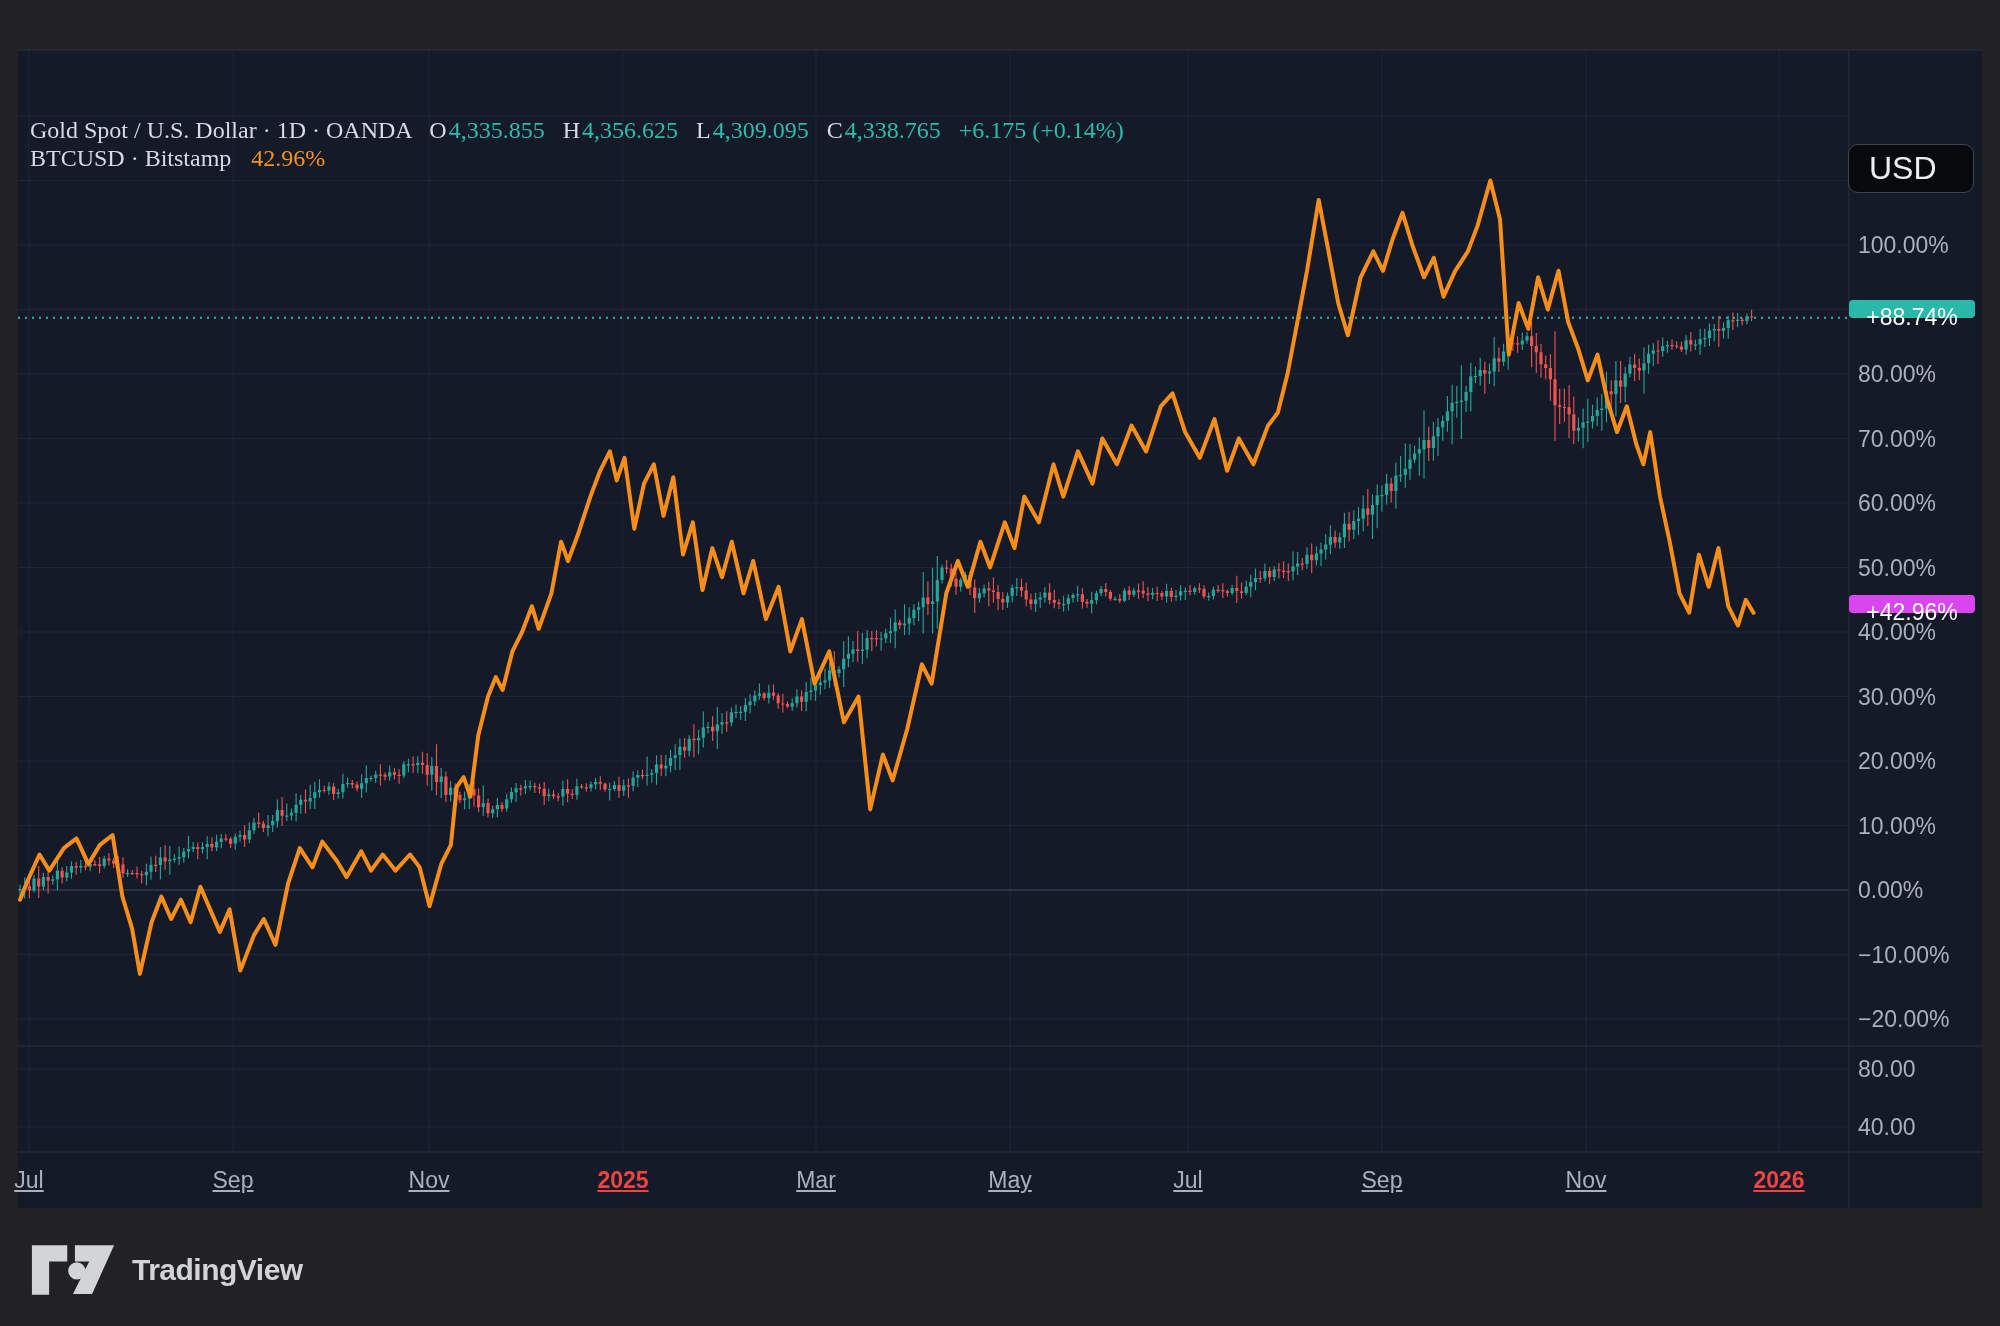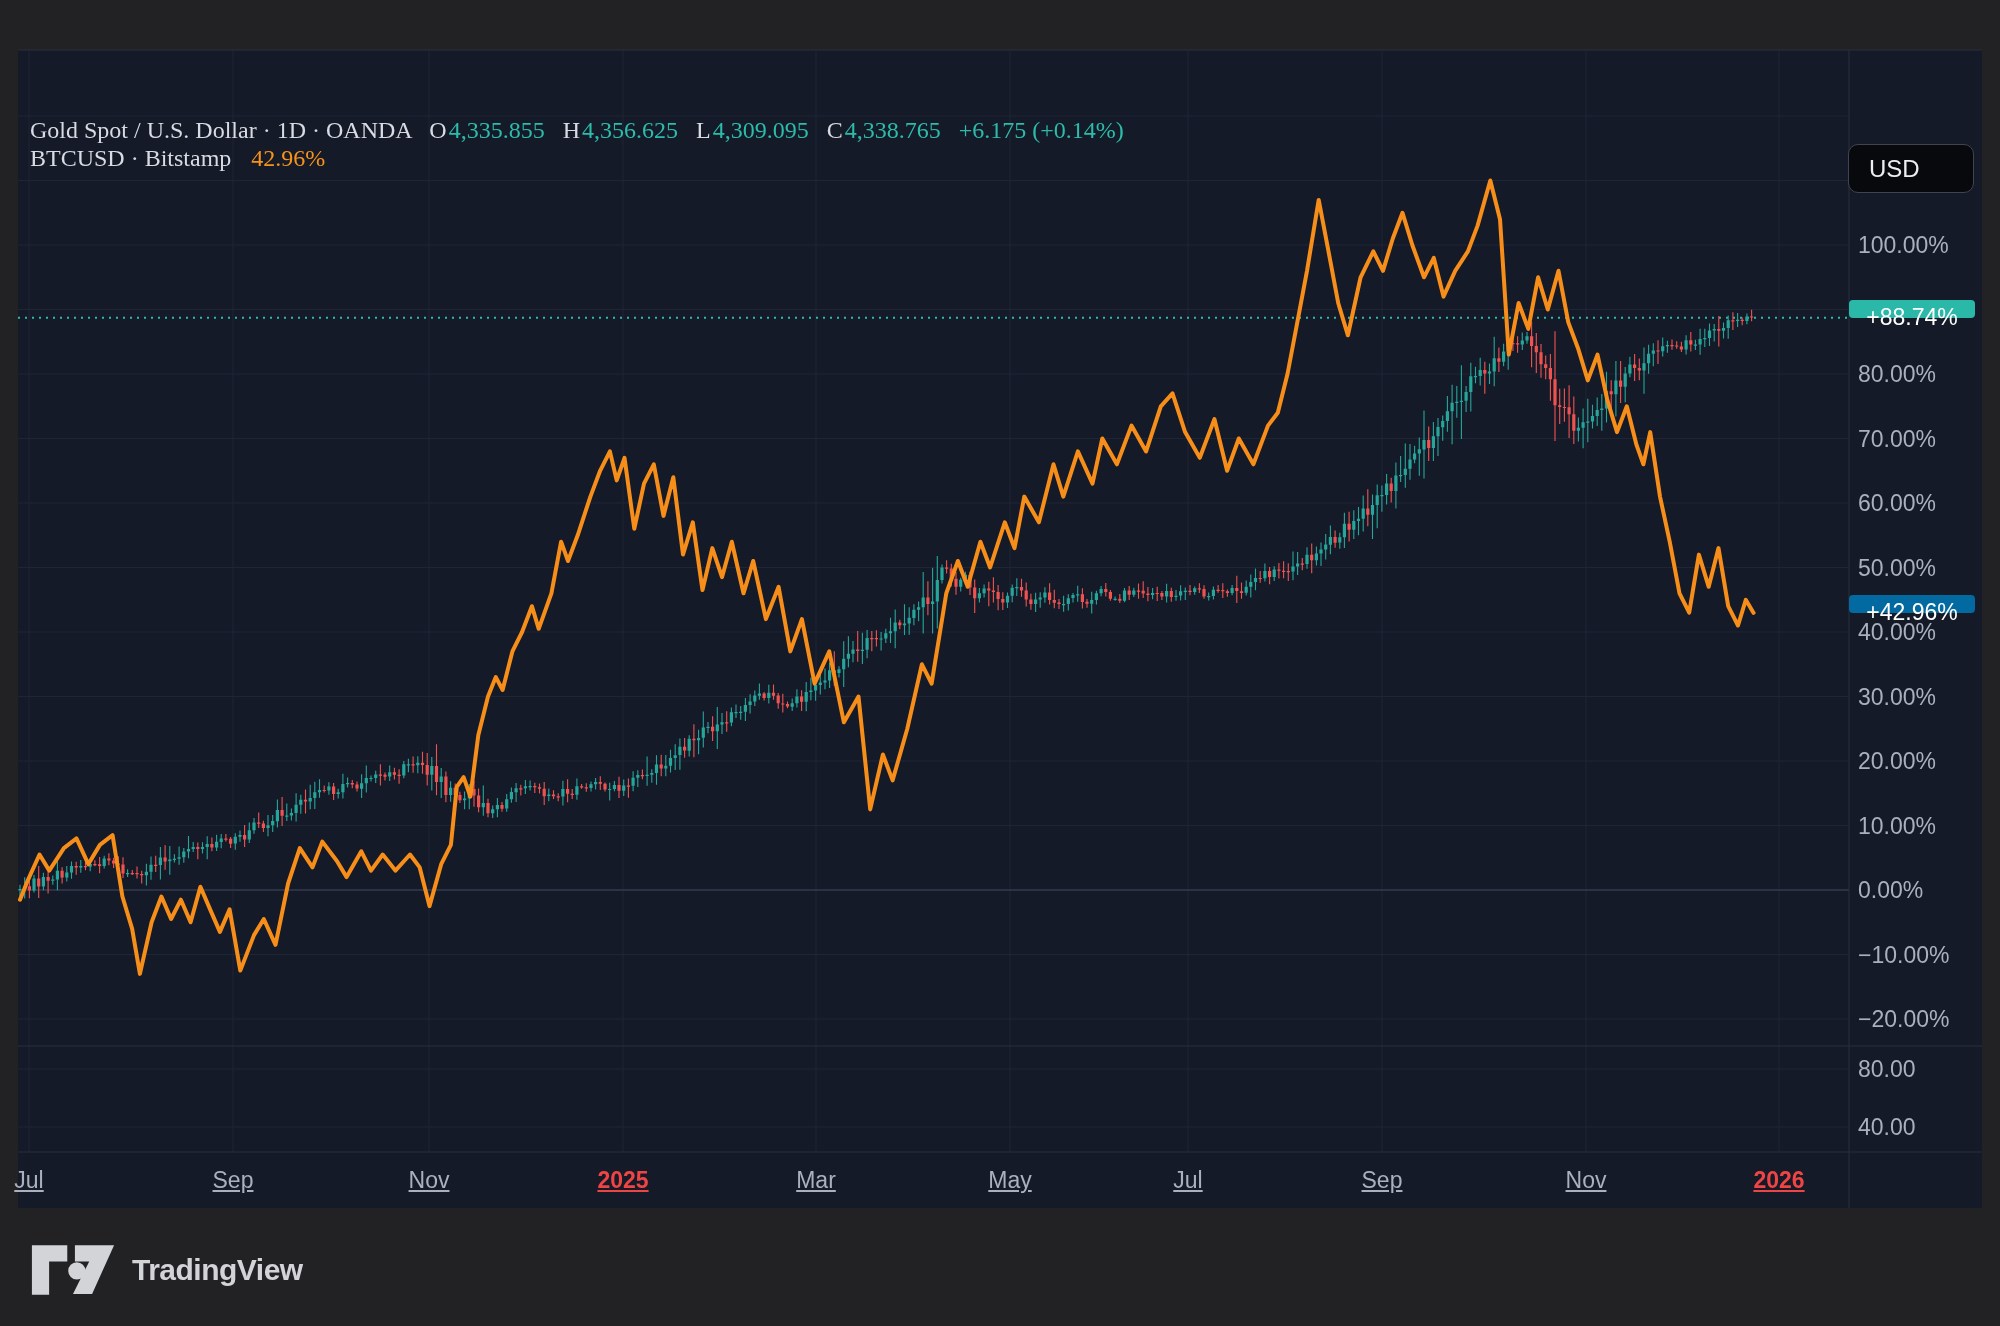--- a/index.html
+++ b/index.html
@@ -17,24 +17,24 @@
   .ohlc-val{color:#2cbcab;margin-left:2px;}
   .legend-change{color:#2cbcab;margin-left:12px;}
   .legend-sym{color:#d8dbe3;}
   #btc-val{color:#f7931a;margin-left:14px;}
   
   .y-label{font-size:23px;color:#abb0bd;left:1858px;}
   .sub-label{font-size:23px;color:#abb0bd;left:1858px;}
   .badge{left:1849px;width:126px;height:18px;border-radius:4px;color:#ffffff;
          font-size:23px;text-align:center;line-height:35px;}
   #gold-badge{background:#2ab9a9;}
-  #btc-badge{background:#0369a1;}
+  #btc-badge{background:#d946ef;}
   #usd-button{left:1848px;top:144px;width:126px;height:49px;background:#08090d;
       border:1px solid #40444f;border-radius:10px;box-sizing:border-box;
-      color:#eceef2;font-size:24px;font-weight:500;line-height:47px;padding-left:20px;cursor:pointer;}
+      color:#eceef2;font-size:32px;font-weight:500;line-height:47px;padding-left:20px;cursor:pointer;}
   
   .t-label{font-size:23px;color:#abb0bd;top:1167px;transform:translateX(-50%);text-decoration:underline;}
   .t-label.bold{color:#ef4444;font-weight:700;}
   
   #brand{left:30px;top:1243px;display:flex;align-items:center;gap:16px;}
   #brand-text{font-size:30px;font-weight:700;color:#d2d4d7;letter-spacing:-0.5px;}
 </style>
 </head>
 <body>
 

